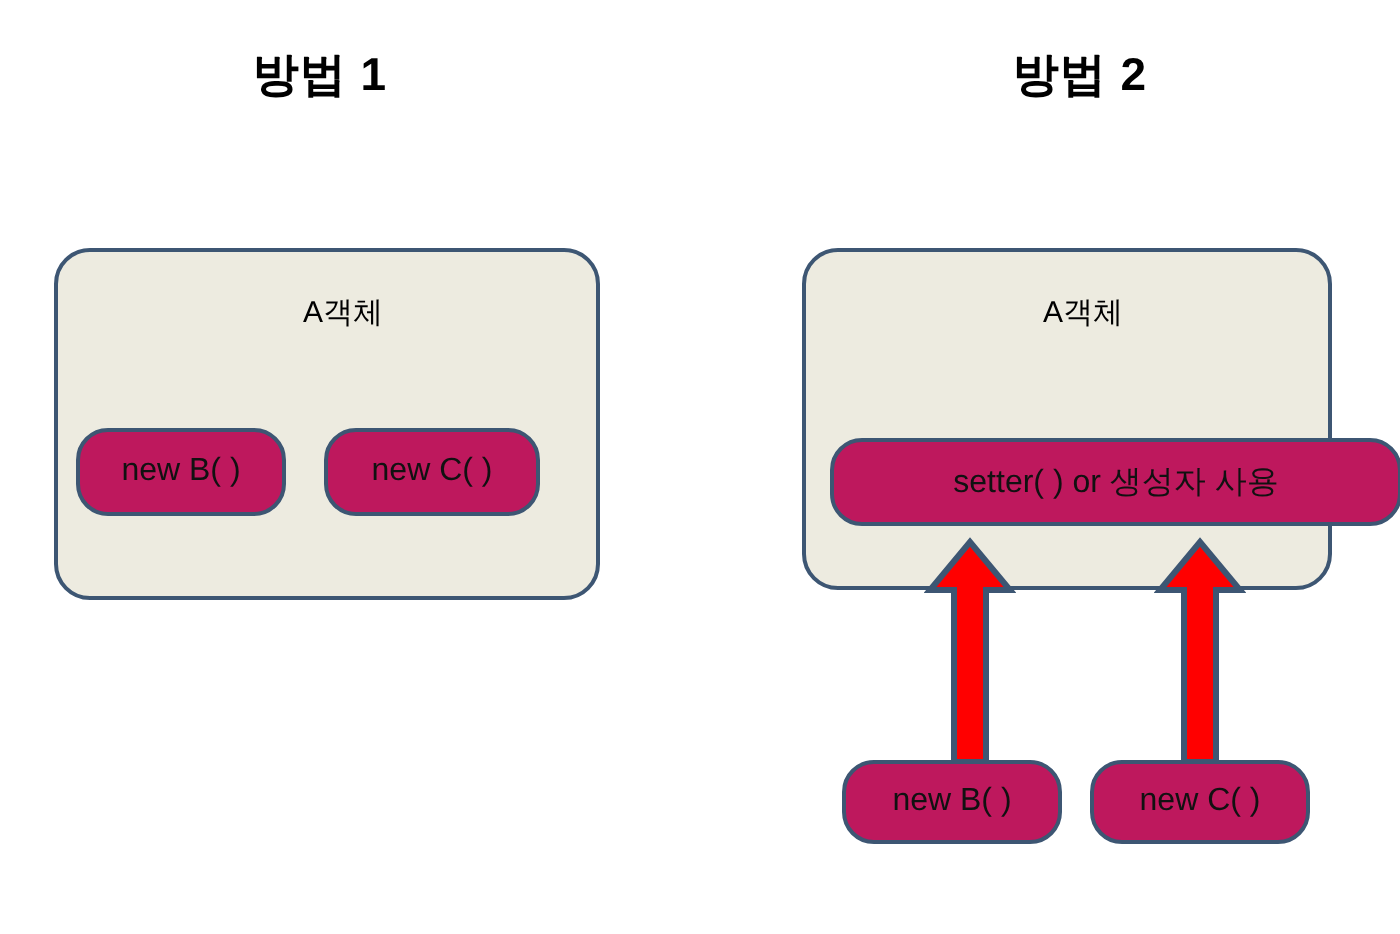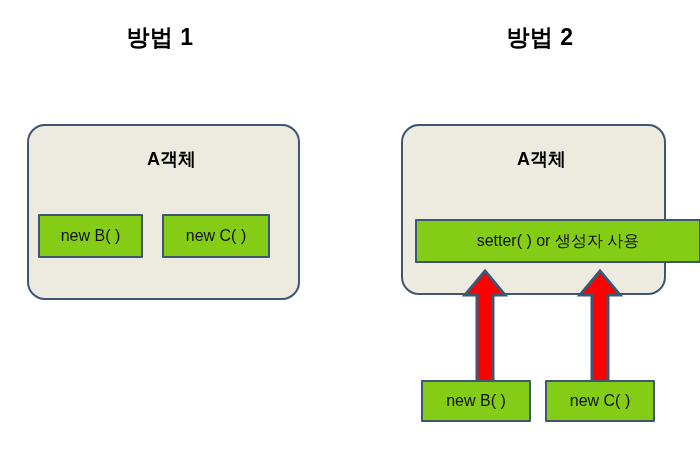--- a/index.html
+++ b/index.html
@@ -42,33 +42,33 @@
   }
   #object-box-left  { left: 27px;  top: 124px; width: 273px; height: 176px; }
   #object-box-right { left: 401px; top: 124px; width: 265px; height: 171px; }
 
   .object-label {
     position: absolute;
     left: 0;
     right: 0;
     top: 21px;
     text-align: center;
-    font-size: 18px;
-    font-weight: bold;
+    font-size: 15px;
+    font-weight: normal;
     color: #000000;
     white-space: nowrap;
     padding-left: 16px;
   }
 
   
   .chip {
     position: absolute;
-    background: #84cc16;
+    background: #be185d;
     border: 2px solid #3D5673;
-    border-radius: 1px;
+    border-radius: 16px;
     box-sizing: border-box;
     display: flex;
     align-items: center;
     justify-content: center;
     font-size: 16px;
     color: #111111;
     white-space: nowrap;
   }
 
   

